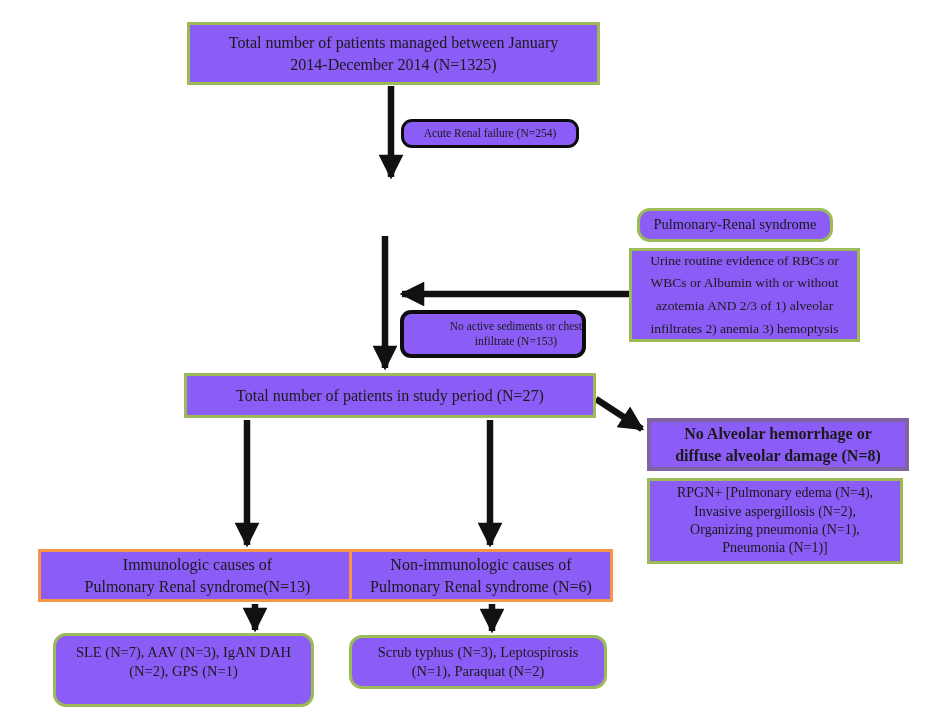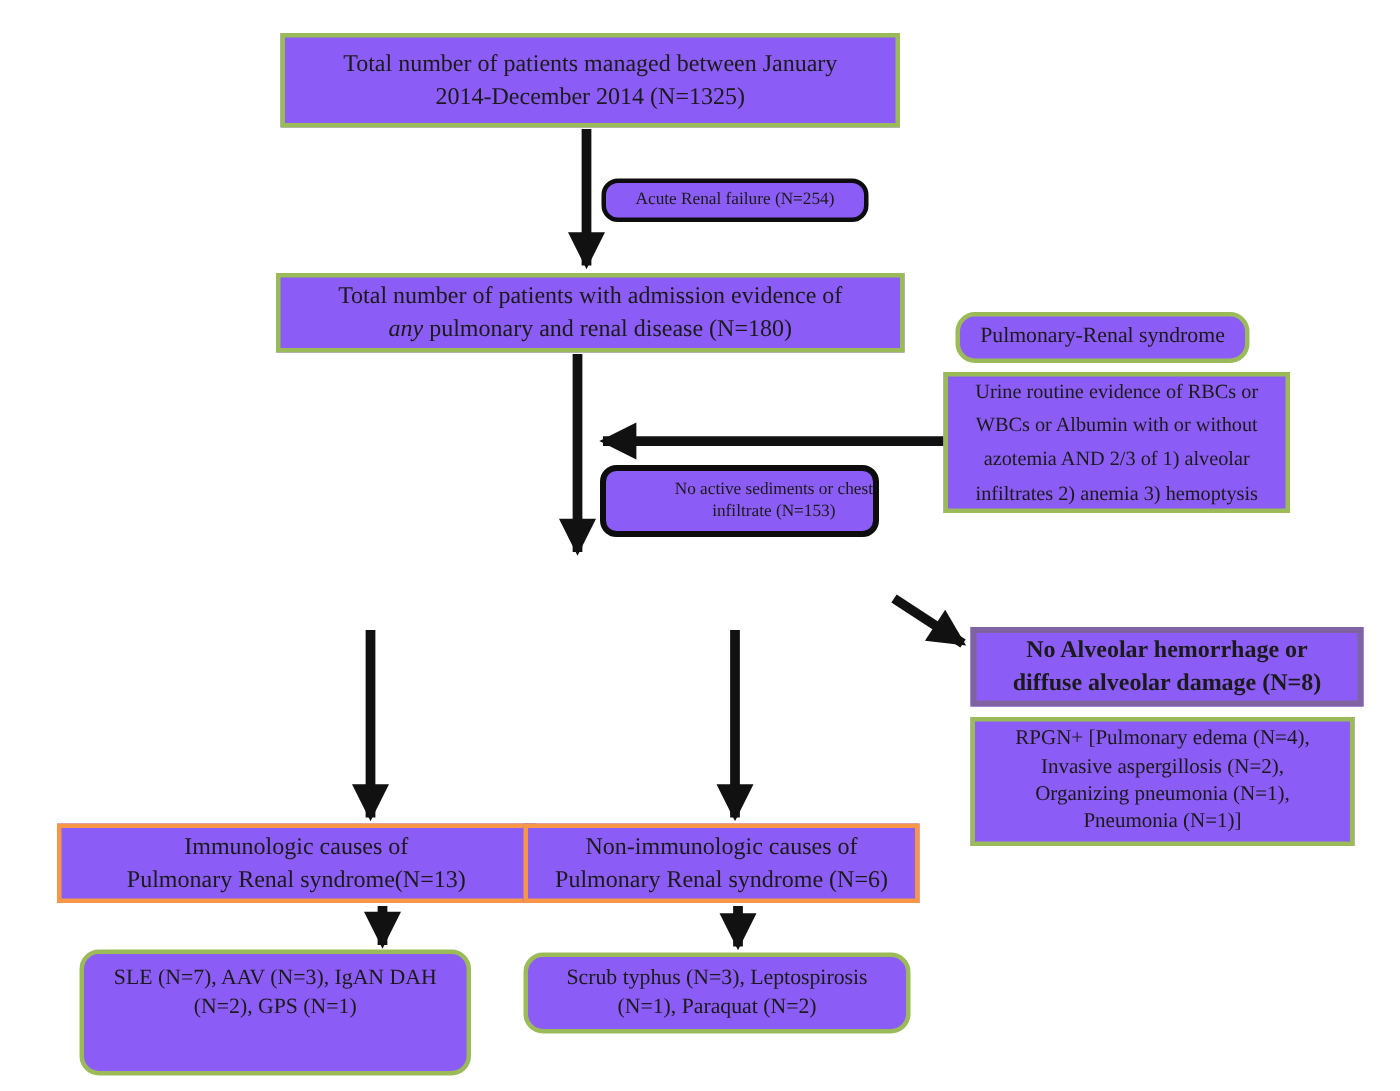--- a/index.html
+++ b/index.html
@@ -59,41 +59,40 @@
 
   <div class="box green f16" style="left:187px;top:22px;width:413px;height:63px;">
     <span>Total number of patients managed between January
 2014-December 2014 (N=1325)</span>
   </div>
 
   <div class="box black f11" style="left:401px;top:119px;width:178px;height:29px;">
     <span>Acute Renal failure (N=254)</span>
   </div>
 
-  <div class="box green f16" style="left:184px;top:182px;width:419px;height:53px;">
-    <span><span>Total number of patients with admission evidence of
-</span><span class="ital">any</span><span> pulmonary and renal disease (N=180)</span></span>
-  </div>
 
   <div class="box green f145" style="left:637px;top:208px;width:196px;height:34px;">
     <span>Pulmonary-Renal syndrome</span>
   </div>
 
   <div class="box green f135" style="left:629px;top:248px;width:231px;height:94px;">
     <span>Urine routine evidence of RBCs or
 WBCs or Albumin with or without
 azotemia AND 2/3 of 1) alveolar
 infiltrates 2) anemia 3) hemoptysis</span>
   </div>
 
   <div class="box black thick f11" style="left:400px;top:310px;width:186px;height:48px;">
     <span>No active sediments or chest
 infiltrate (N=153)</span>
   </div>
 
+  <div class="box green f16" style="left:184px;top:373px;width:412px;height:45px;">
+    <span>Total number of patients in study period (N=27)</span>
+  </div>
 
   <div class="box purple f16" style="left:647px;top:418px;width:262px;height:53px;">
     <span>No Alveolar hemorrhage or
 diffuse alveolar damage (N=8)</span>
   </div>
 
   <div class="box green f14" style="left:647px;top:478px;width:256px;height:86px;">
     <span>RPGN+ [Pulmonary edema (N=4),
 Invasive aspergillosis (N=2),
 Organizing pneumonia (N=1),
@@ -103,21 +102,21 @@
   <div class="box orange f16" style="left:38px;top:549px;width:319px;height:53px;">
     <span>Immunologic causes of
 Pulmonary Renal syndrome(N=13)</span>
   </div>
 
   <div class="box orange f16" style="left:349px;top:549px;width:264px;height:53px;">
     <span>Non-immunologic causes of
 Pulmonary Renal syndrome (N=6)</span>
   </div>
 
-  <div class="box green f145 top-align" style="left:53px;top:633px;width:261px;height:84px;">
+  <div class="box green f145 top-align" style="left:53px;top:633px;width:261px;height:74px;">
     <span>SLE (N=7), AAV (N=3), IgAN DAH
 (N=2), GPS (N=1)</span>
   </div>
 
   <div class="box green f145" style="left:349px;top:635px;width:258px;height:54px;">
     <span>Scrub typhus (N=3), Leptospirosis
 (N=1), Paraquat (N=2)</span>
   </div>
 
 </div>

